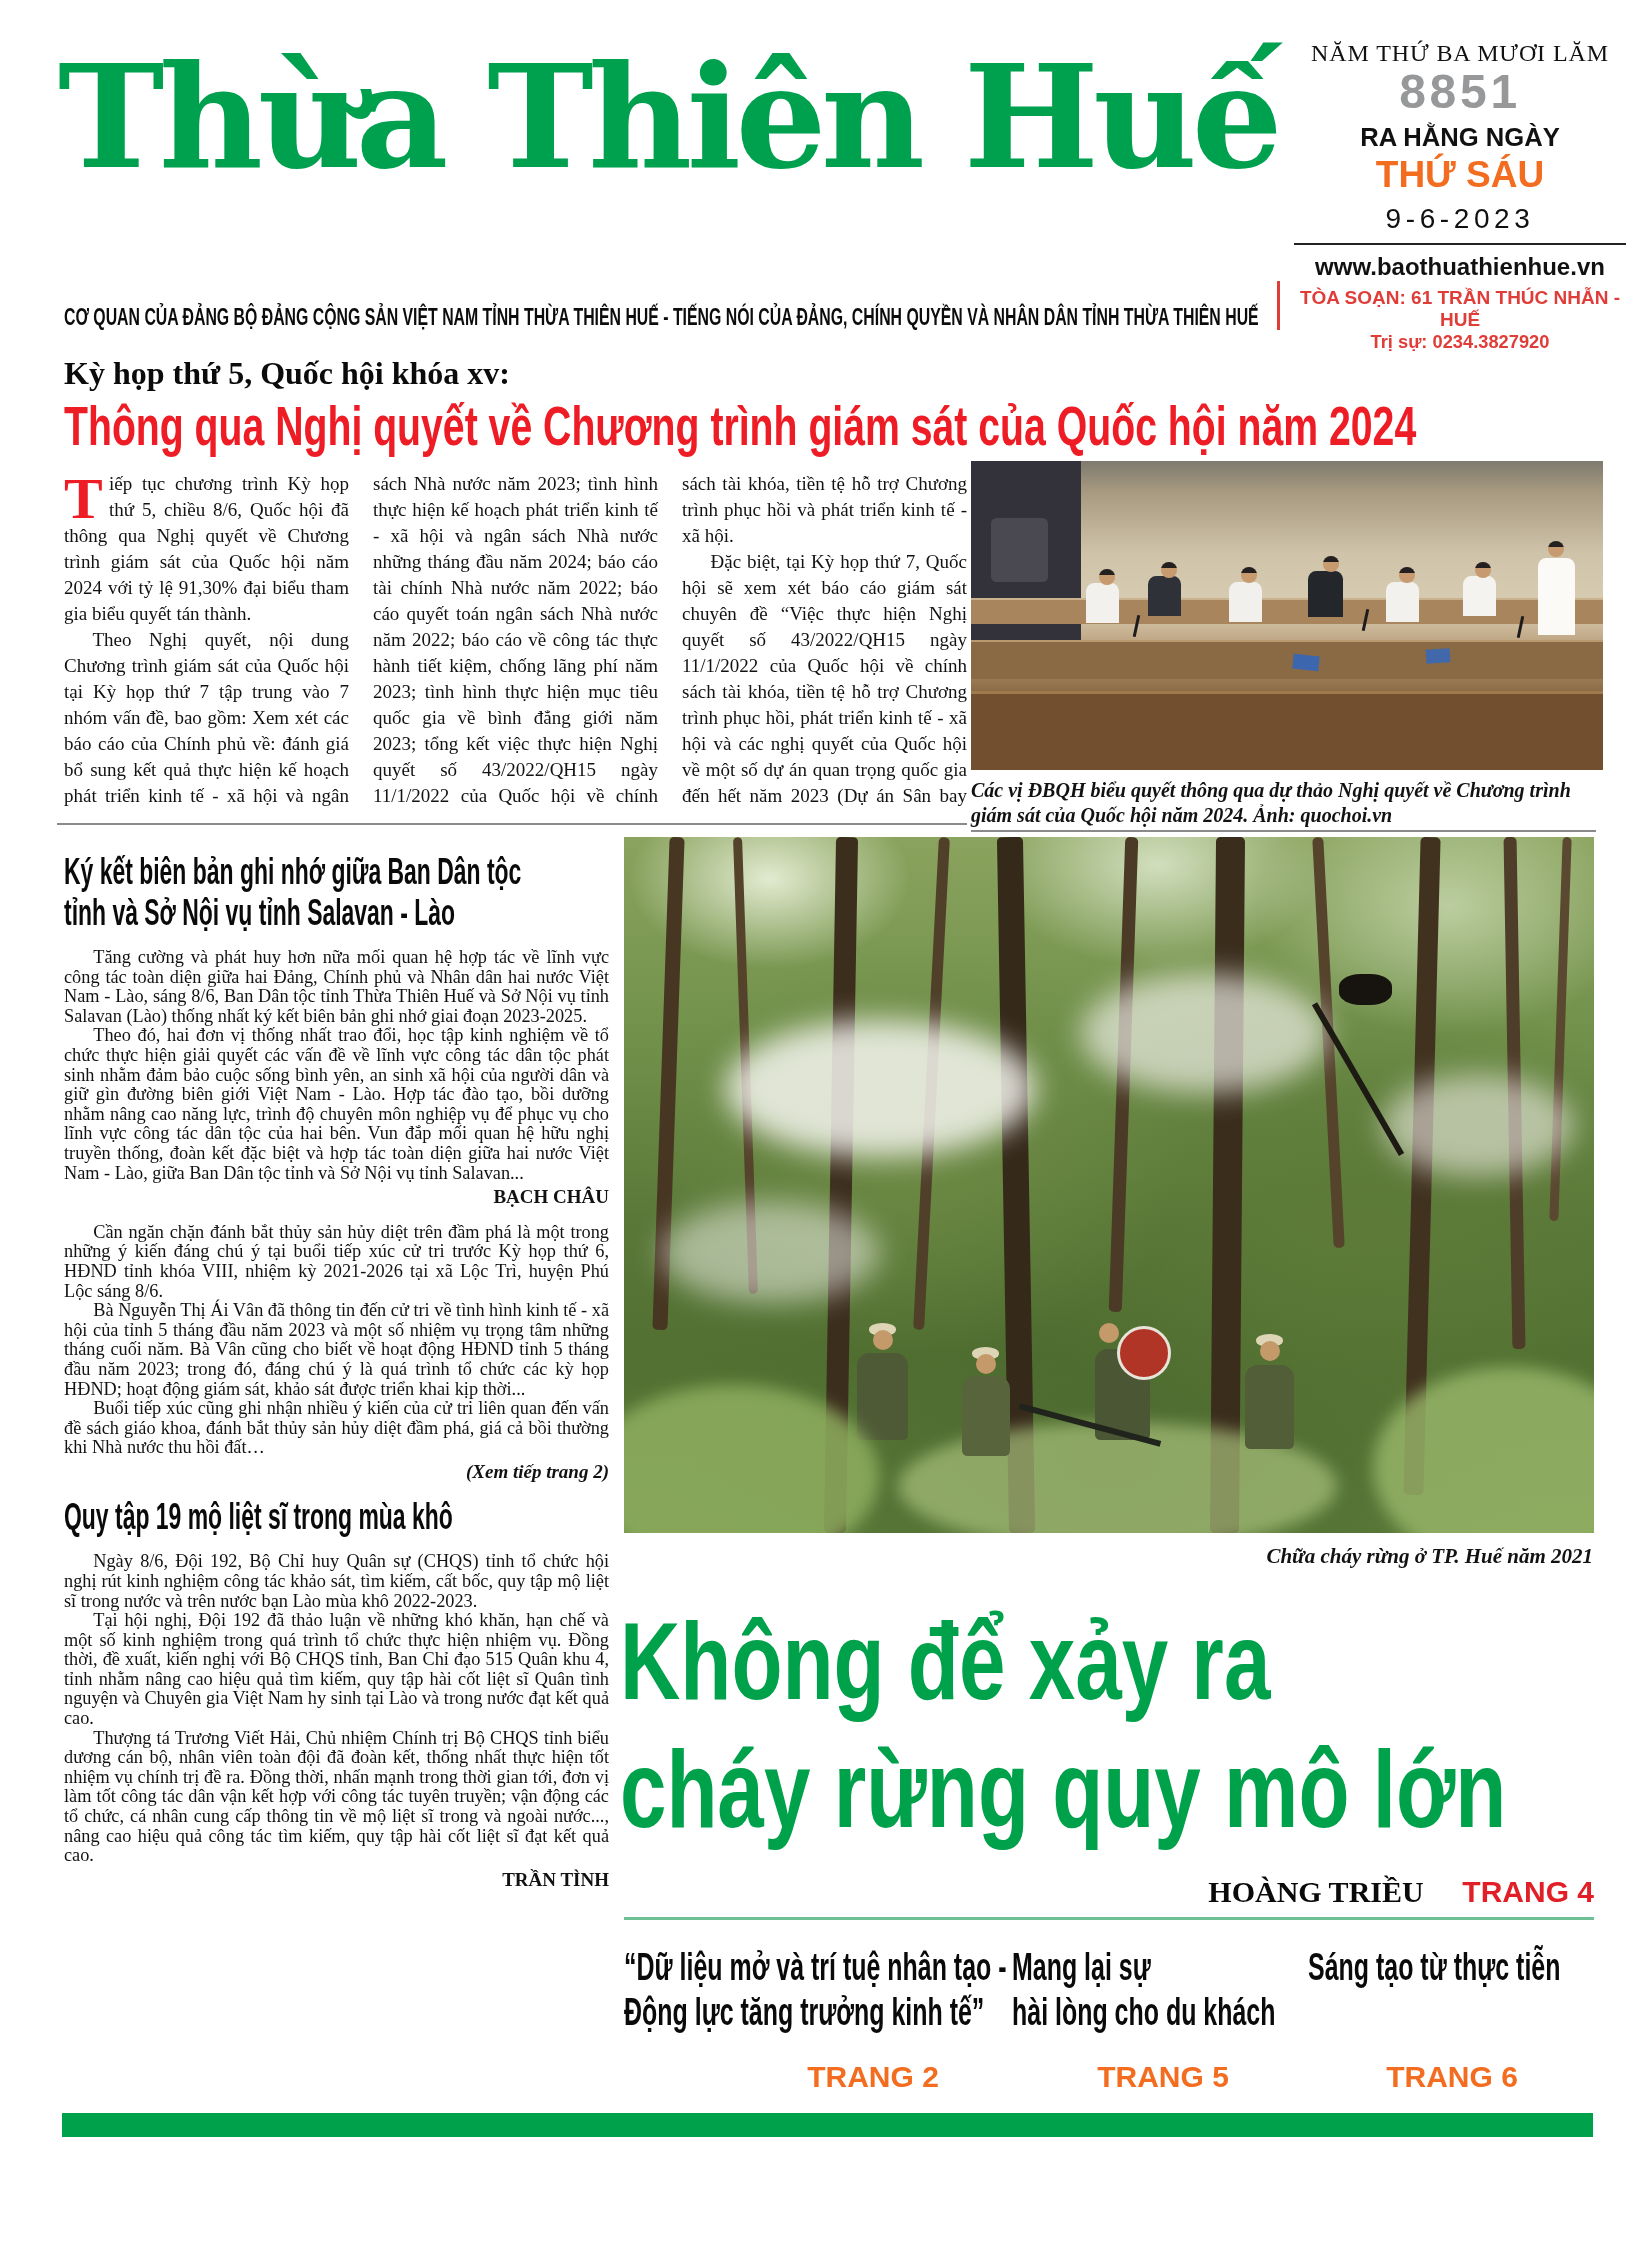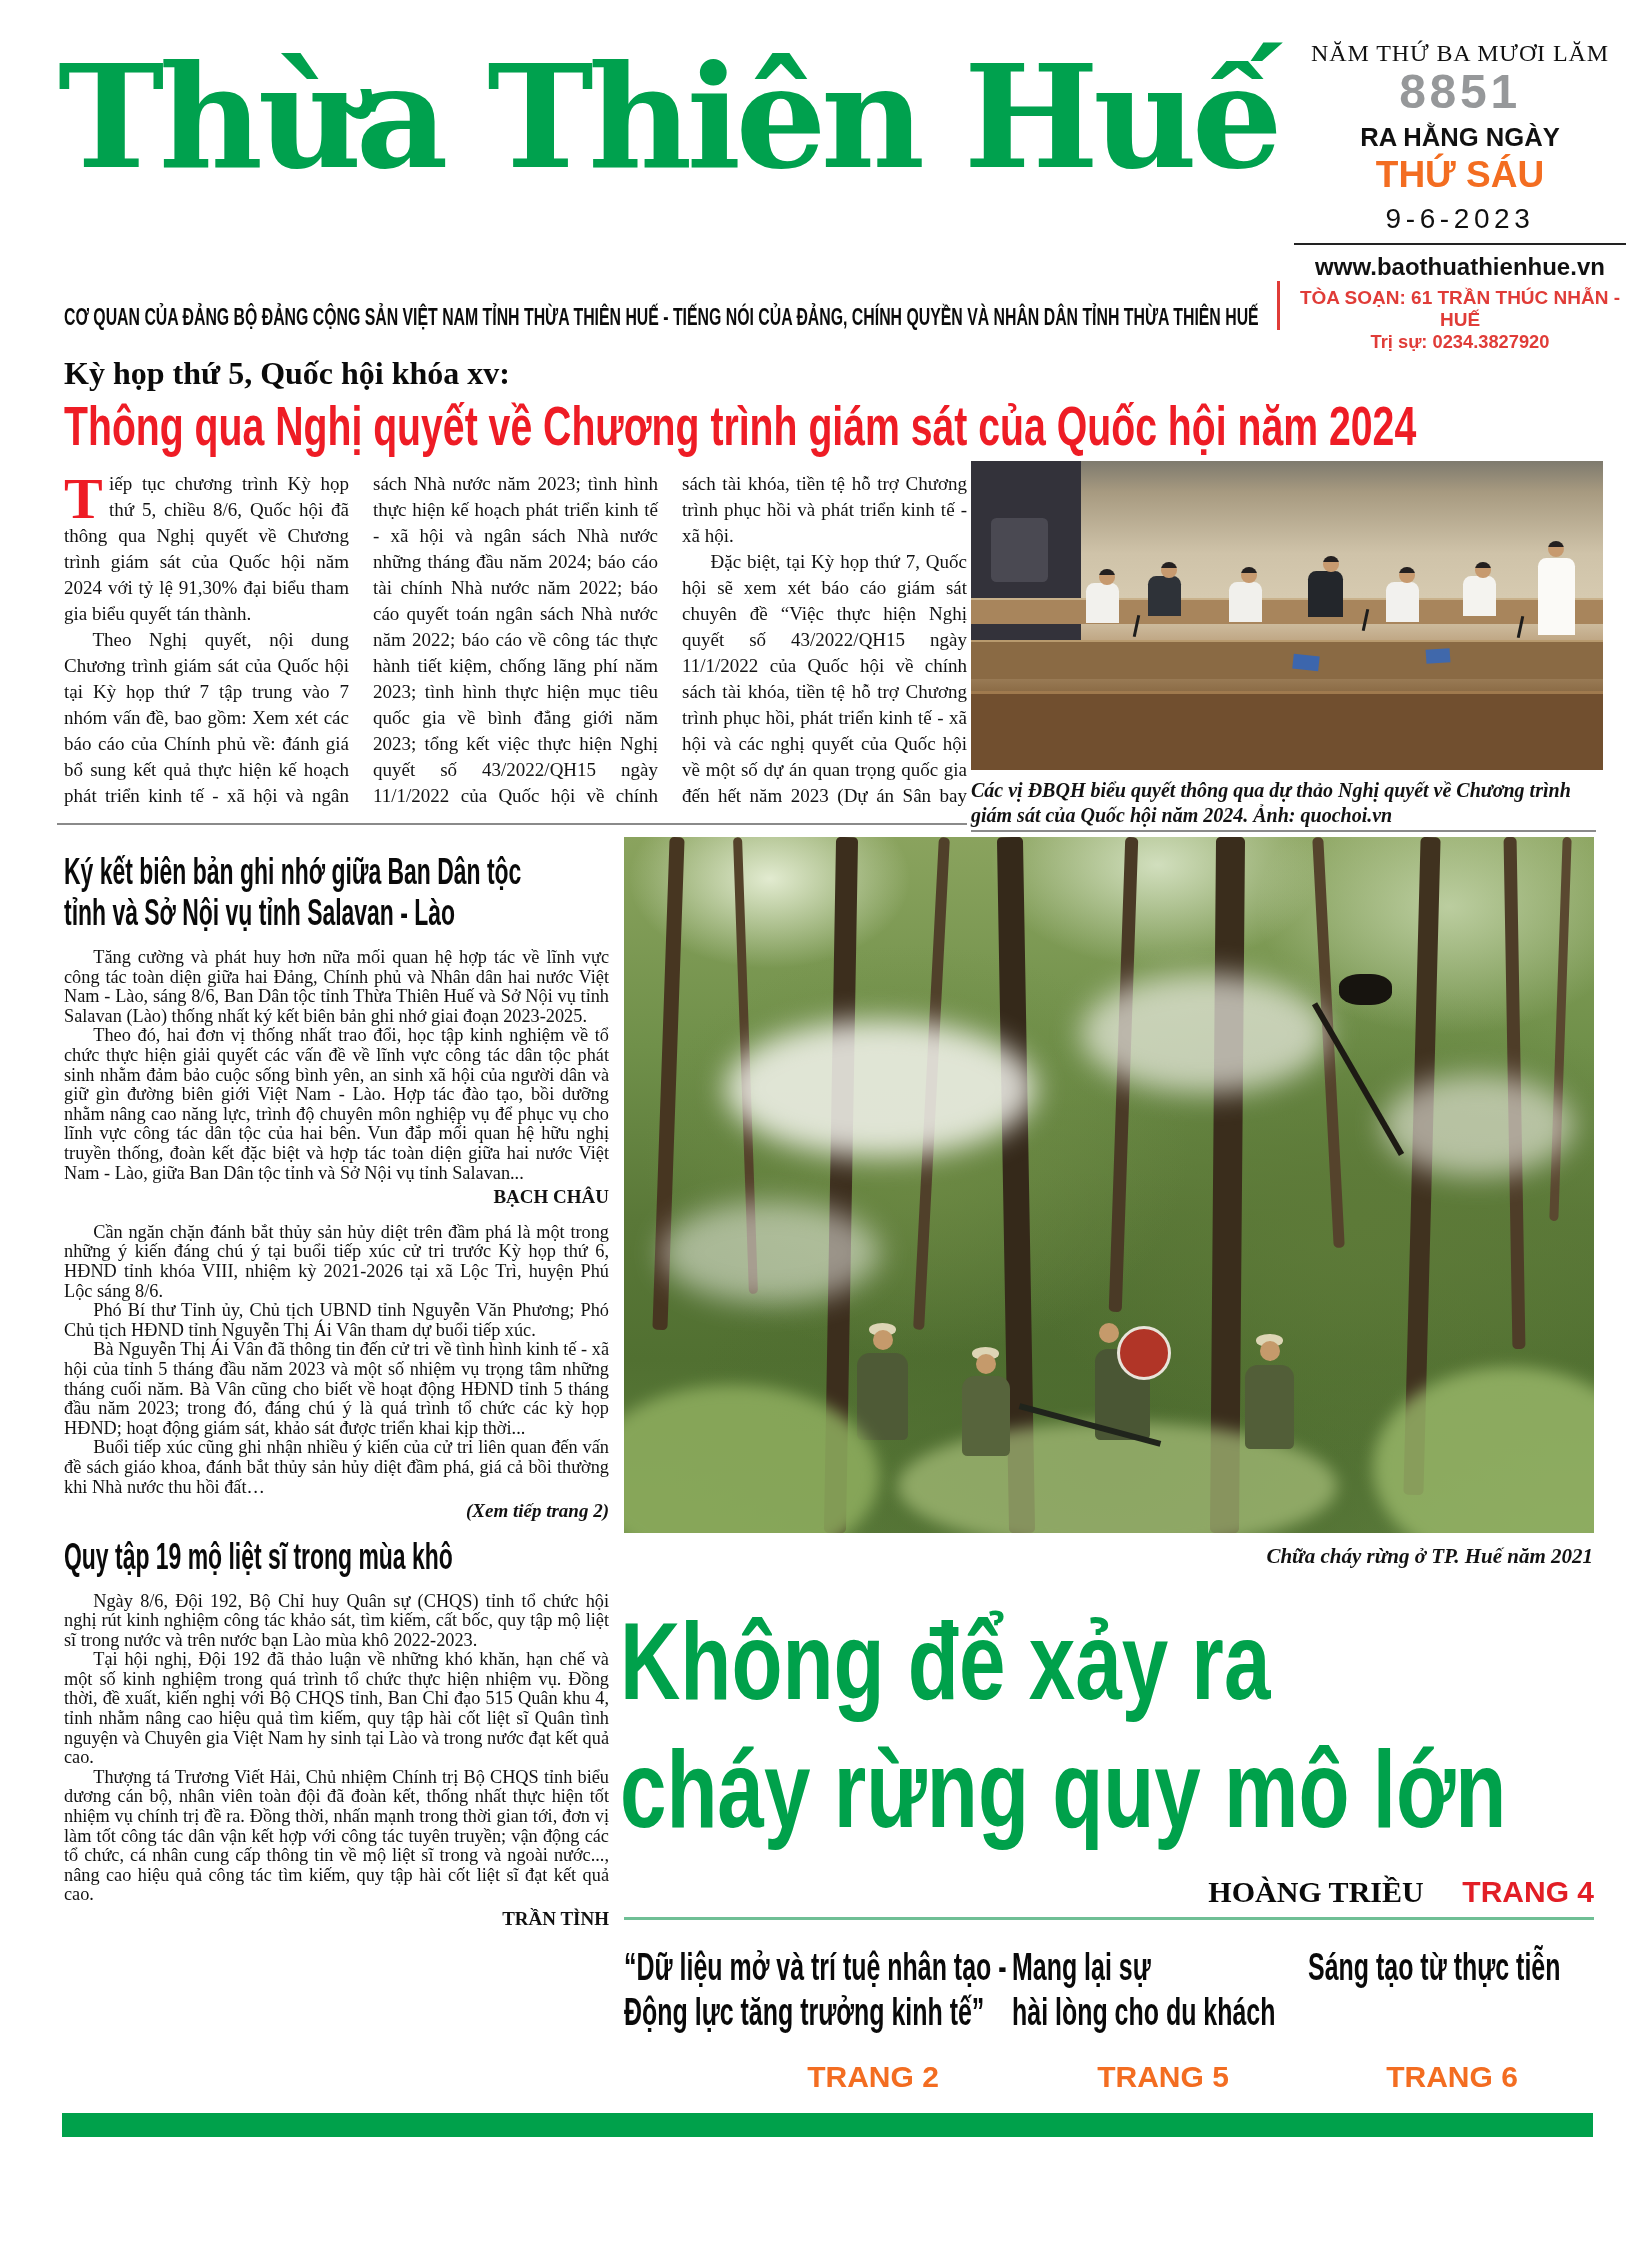--- a/index.html
+++ b/index.html
@@ -164,21 +164,20 @@
       <div class="art-body">
         <p>Tăng cường và phát huy hơn nữa mối quan hệ hợp tác về lĩnh vực công tác toàn diện giữa hai Đảng, Chính phủ và Nhân dân hai nước Việt Nam - Lào, sáng 8/6, Ban Dân tộc tỉnh Thừa Thiên Huế và Sở Nội vụ tỉnh Salavan (Lào) thống nhất ký kết biên bản ghi nhớ giai đoạn 2023-2025.</p>
         <p>Theo đó, hai đơn vị thống nhất trao đổi, học tập kinh nghiệm về tổ chức thực hiện giải quyết các vấn đề về lĩnh vực công tác dân tộc phát sinh nhằm đảm bảo cuộc sống bình yên, an sinh xã hội của người dân và giữ gìn đường biên giới Việt Nam - Lào. Hợp tác đào tạo, bồi dưỡng nhằm nâng cao năng lực, trình độ chuyên môn nghiệp vụ để phục vụ cho lĩnh vực công tác dân tộc của hai bên. Vun đắp mối quan hệ hữu nghị truyền thống, đoàn kết đặc biệt và hợp tác toàn diện giữa hai nước Việt Nam - Lào, giữa Ban Dân tộc tỉnh và Sở Nội vụ tỉnh Salavan...</p>
       </div>
       <div class="byline">BẠCH CHÂU</div>
     </div>
 
     <div class="art">
       <div class="art-body">
         <p>Cần ngăn chặn đánh bắt thủy sản hủy diệt trên đầm phá là một trong những ý kiến đáng chú ý tại buổi tiếp xúc cử tri trước Kỳ họp thứ 6, HĐND tỉnh khóa VIII, nhiệm kỳ 2021-2026 tại xã Lộc Trì, huyện Phú Lộc sáng 8/6.</p>
-        <p>Phó Bí thư Tỉnh ủy, Chủ tịch UBND tỉnh Nguyễn Văn Phương; Phó Chủ tịch HĐND tỉnh Nguyễn Thị Ái Vân tham dự buổi tiếp xúc.</p>
         <p>Bà Nguyễn Thị Ái Vân đã thông tin đến cử tri về tình hình kinh tế - xã hội của tỉnh 5 tháng đầu năm 2023 và một số nhiệm vụ trọng tâm những tháng cuối năm. Bà Vân cũng cho biết về hoạt động HĐND tỉnh 5 tháng đầu năm 2023; trong đó, đáng chú ý là quá trình tổ chức các kỳ họp HĐND; hoạt động giám sát, khảo sát được triển khai kịp thời...</p>
         <p>Buổi tiếp xúc cũng ghi nhận nhiều ý kiến của cử tri liên quan đến vấn đề sách giáo khoa, đánh bắt thủy sản hủy diệt đầm phá, giá cả bồi thường khi Nhà nước thu hồi đất…</p>
       </div>
       <div class="note">(Xem tiếp trang 2)</div>
     </div>
 
     <div class="art">
       <h2 class="art-h">
         <span class="cline sx62">Quy tập 19 mộ liệt sĩ trong mùa khô</span>
       </h2>

